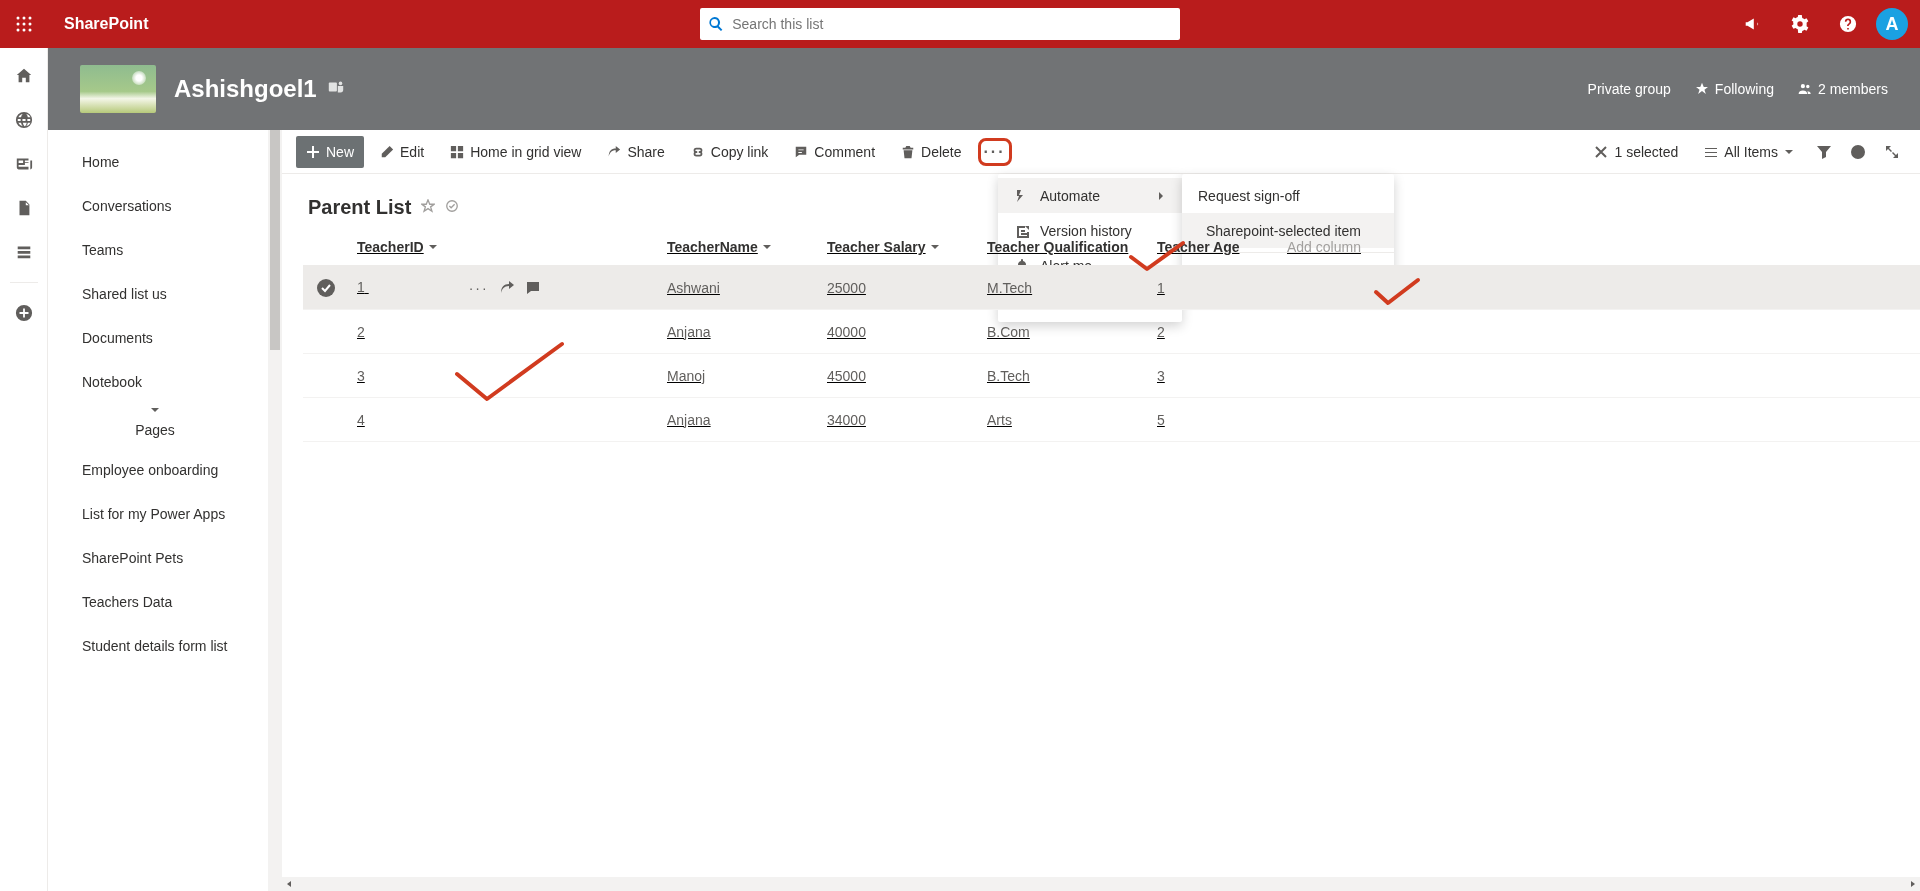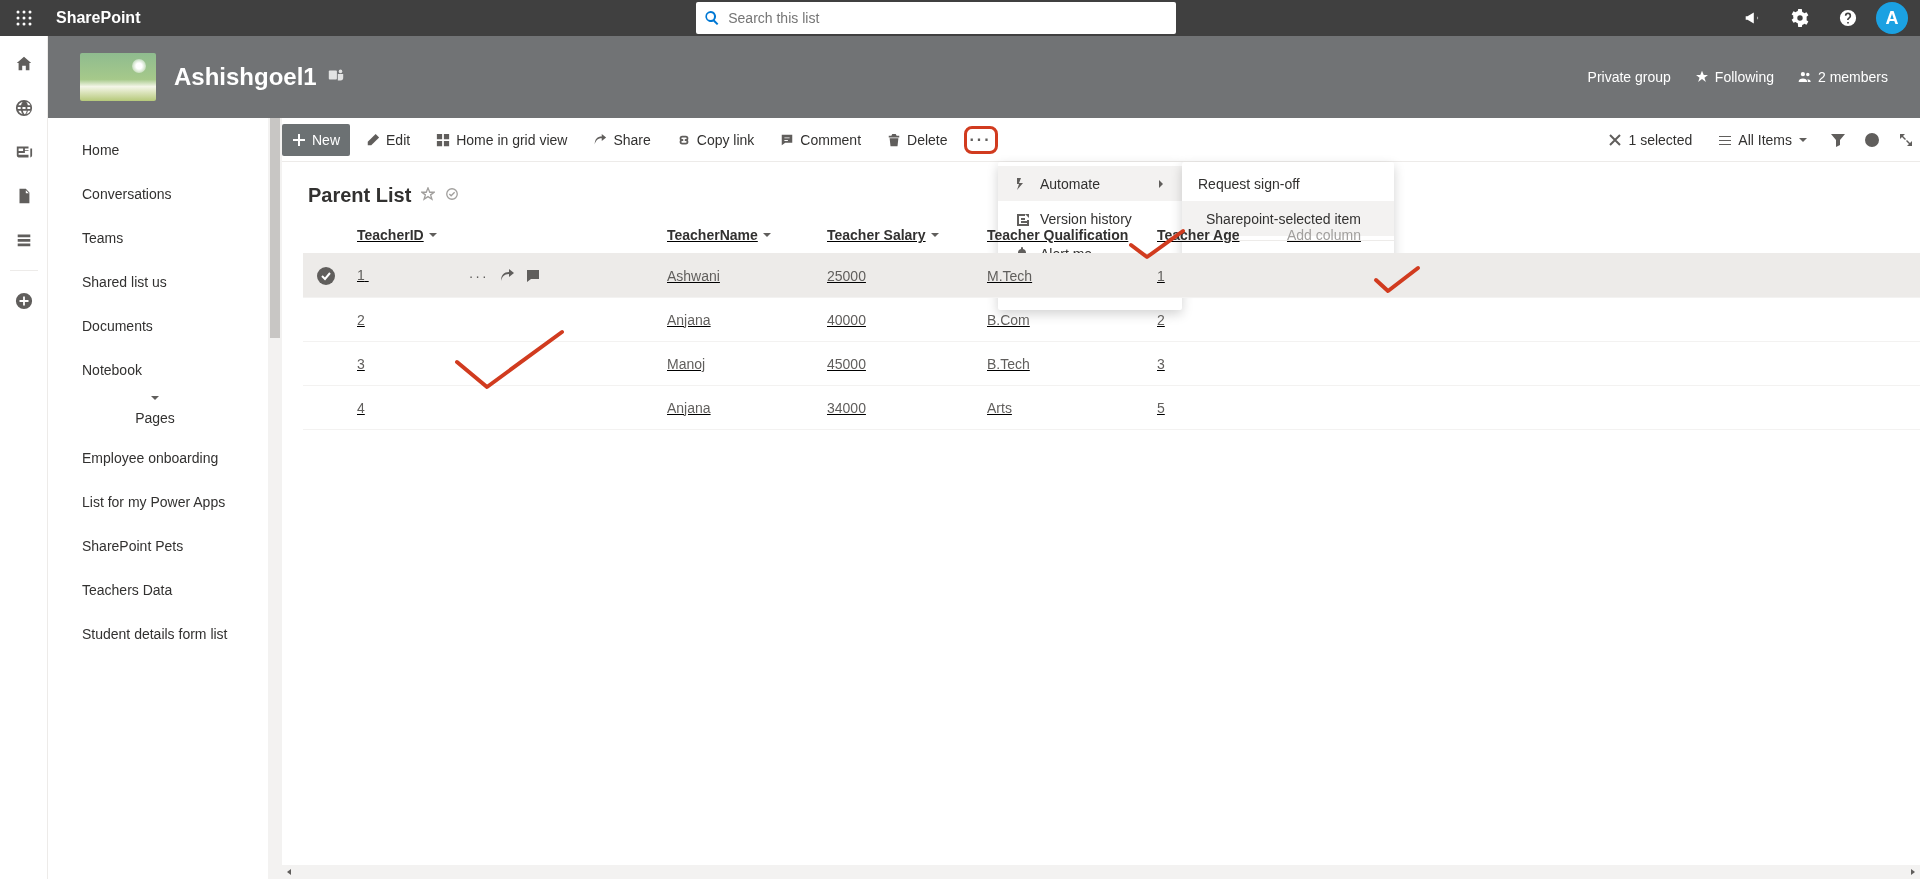--- a/index.html
+++ b/index.html
@@ -1,19 +1,19 @@
 <!DOCTYPE html>
 <html><head>
   <meta charset="utf-8">
   <style>
     * { margin: 0; padding: 0; box-sizing: border-box; font-family: "Segoe UI", Arial, sans-serif; }
     body { width: 1920px; height: 891px; overflow: hidden; background: #fff; }
 
     
-    .suite-header { height: 36px; background: #404040; display: flex; align-items: center; color: #fff; }
+    .suite-header { height: 48px; background: #b91c1c; display: flex; align-items: center; color: #fff; gap: 8px; }
     .waffle { width: 48px; height: 48px; display: flex; align-items: center; justify-content: center; cursor: pointer; }
     .waffle svg { fill: #fff; }
     .brand { font-size: 16px; font-weight: 600; margin-left: 8px; }
     .search-wrap { flex: 1; display: flex; justify-content: center; }
     .search-box { width: 480px; height: 32px; background: #fff; border-radius: 2px; display: flex; align-items: center; padding: 0 8px; }
     .search-box svg { fill: #0078d4; }
     .search-box input { border: none; outline: none; flex: 1; margin-left: 8px; font-size: 14px; color: #605e5c; }
     .suite-right { display: flex; align-items: center; gap: 8px; padding-right: 12px; }
     .suite-icon-btn { width: 40px; height: 48px; display: flex; align-items: center; justify-content: center; cursor: pointer; }
     .suite-icon-btn svg { fill: #fff; }
@@ -44,21 +44,21 @@
     .left-nav-shell { display: flex; }
     .left-nav { width: 220px; background: #fff; padding: 10px 0; overflow-y: auto; }
     .left-nav-scrollbar { width: 14px; background: #f3f2f1; position: relative; }
     .left-nav-scrollbar::after { content:""; position:absolute; top:0; left:2px; width:10px; height:220px; background:#c8c6c4; }
     .nav-item { height: 44px; display: flex; align-items: center; padding: 0 20px 0 34px; font-size: 14px; color: #323130; cursor: pointer; }
     .nav-item.has-chevron { padding-left: 14px; gap: 6px; flex-direction: column; }
 
     .list-area { flex: 1; display: flex; flex-direction: column; position: relative; }
 
     
-    .command-bar { height: 44px; border-bottom: 1px solid #edebe9; display: flex; align-items: center; padding: 0 0; gap: 6px; }
+    .command-bar { height: 44px; border-bottom: 1px solid #edebe9; display: flex; align-items: center; padding: 0 14px; gap: 6px; }
     .cmd { height: 32px; display: flex; align-items: center; gap: 6px; padding: 0 10px; font-size: 14px; color: #323130; cursor: pointer; border-radius: 2px; }
     .cmd svg { fill: #605e5c; }
     .cmd-primary { background: #6c7173; color: #fff; }
     .cmd-primary svg { fill: #fff; }
     .cmd-spacer { flex: 1; }
     .more-box { width: 34px; height: 28px; border: 3px solid #d13b1f; border-radius: 8px; display:flex; align-items:center; justify-content:center; position:relative; }
     .more-dots { letter-spacing:2px; font-weight:700; color:#605e5c; }
 
     
     .list-title-bar { padding: 22px 26px 10px; display: flex; align-items: center; gap: 10px; }

